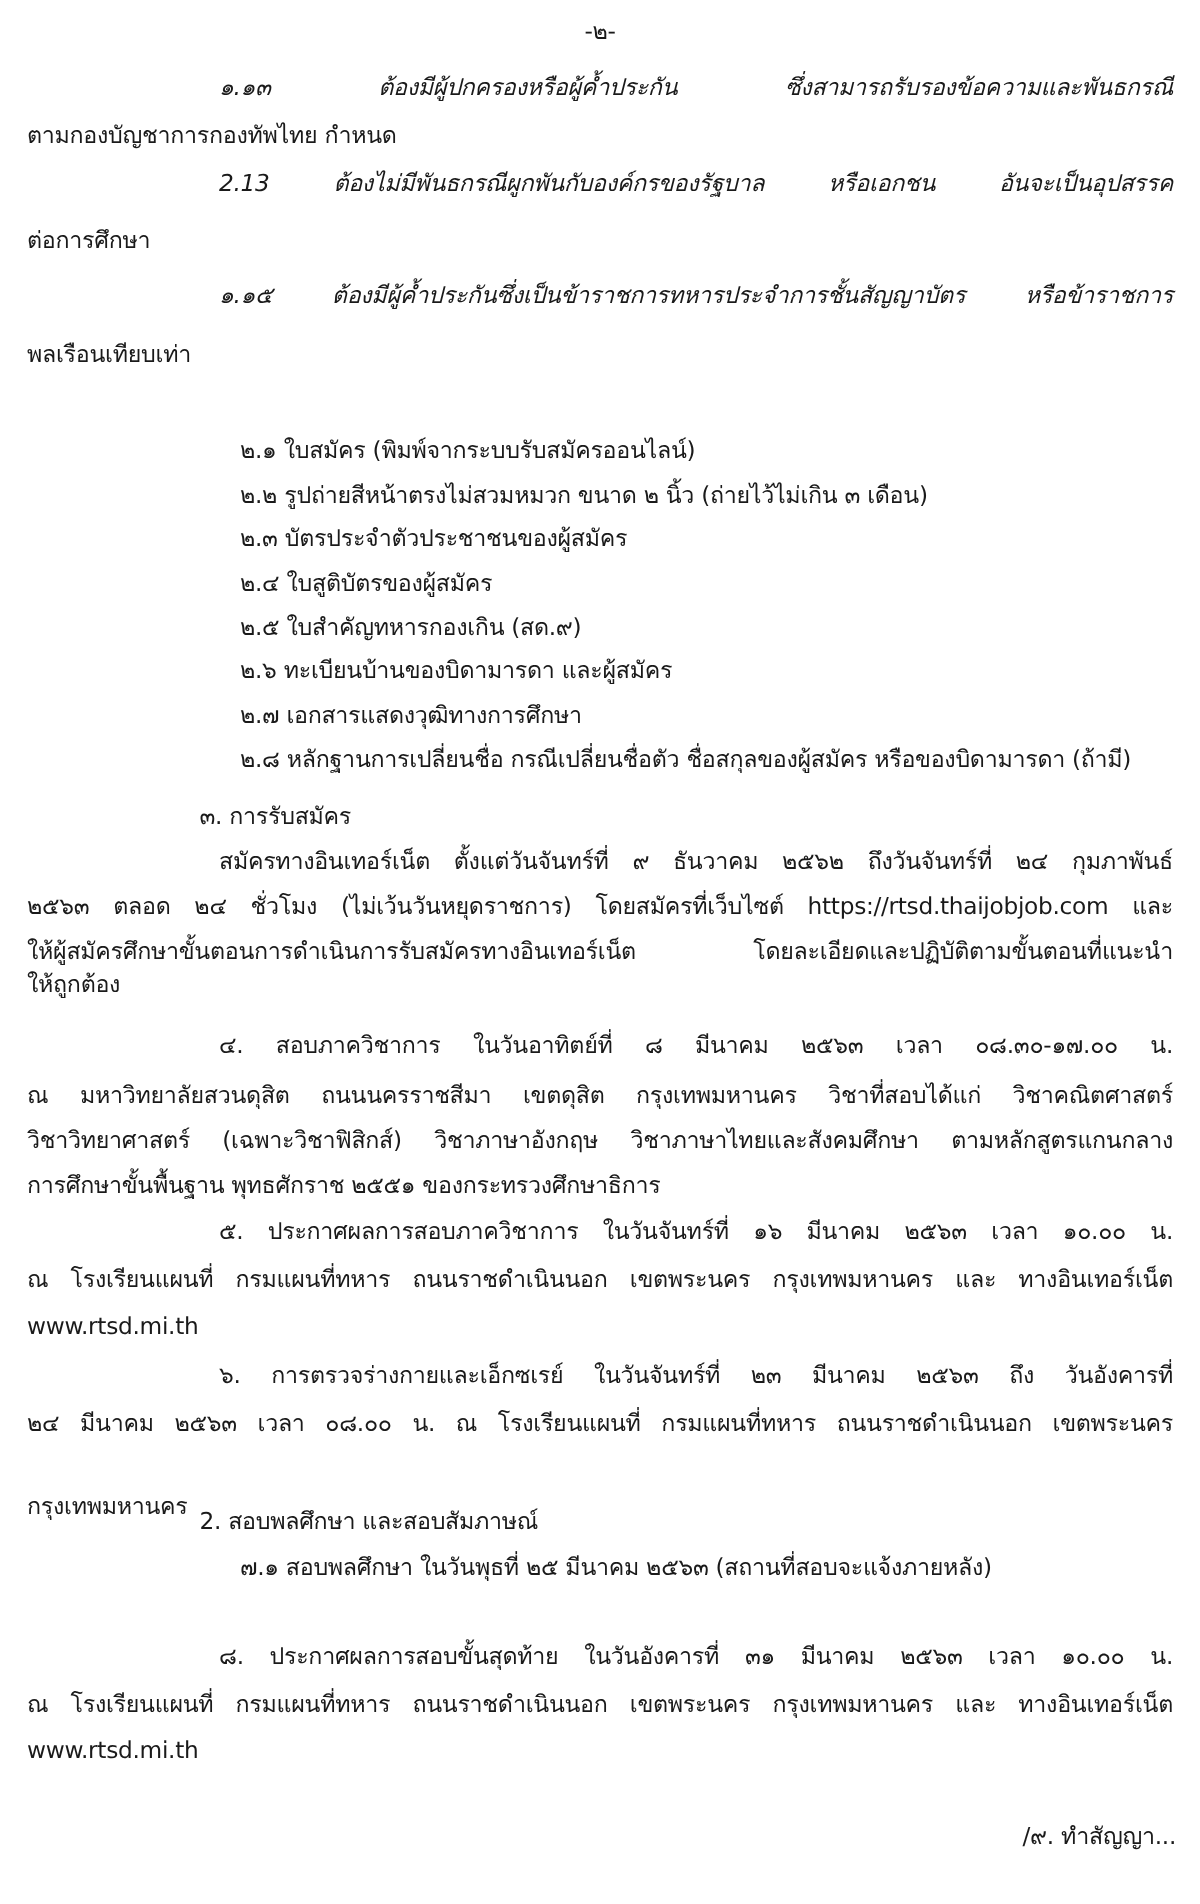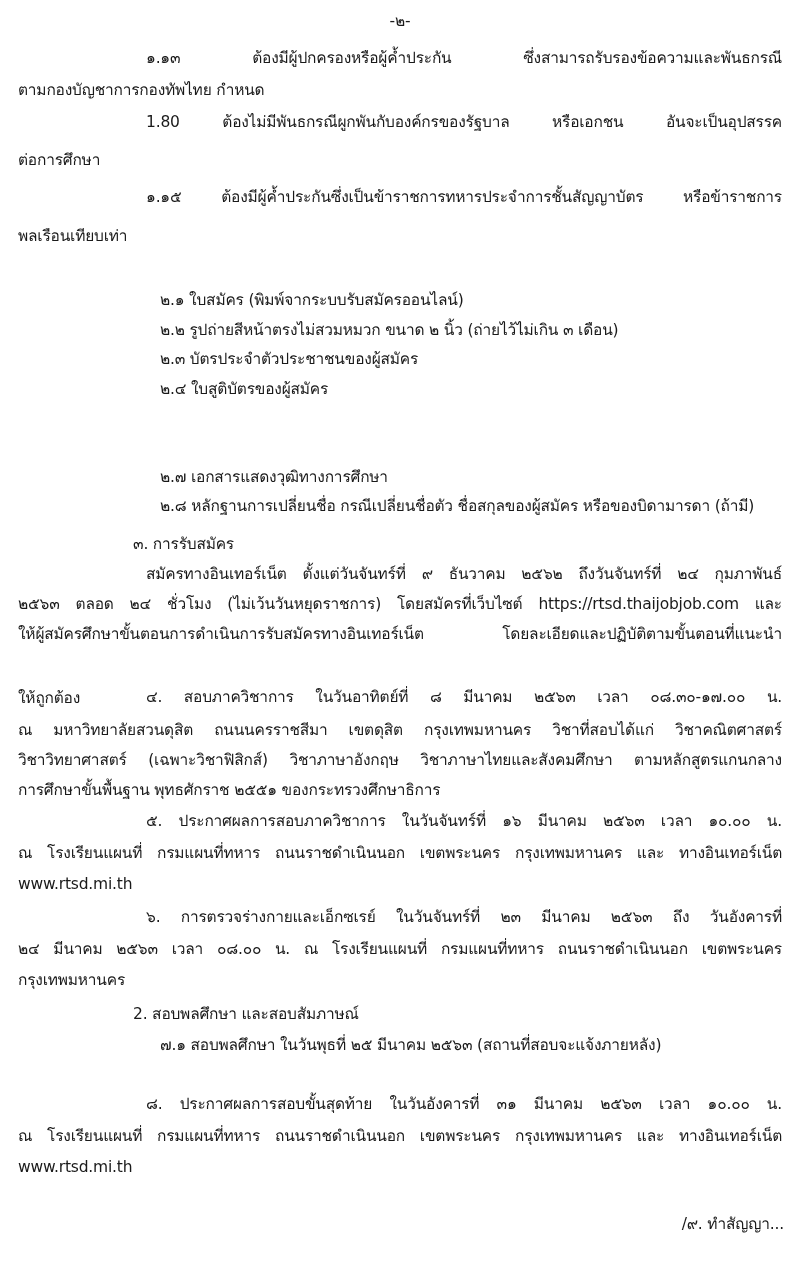--- a/index.html
+++ b/index.html
@@ -8,68 +8,70 @@
     font-family: "DejaVu Sans", "Liberation Sans", sans-serif;
     color: #1a1a1a;
   }
   .page { position: absolute; left: 0; top: 0; width: 800px; height: 1269px; }
   .line {
     position: absolute; white-space: nowrap;
     font-size: 15.5px; line-height: 22px;
     letter-spacing: -0.2px;
   }
   .pagenum { left: 0; width: 800px; text-align: center; top: 10px; }
-  .ind1 { left: 146px; }   
+  .ind1 { left: 146px; font-style: italic; }   
   .ind2 { left: 133px; }   
   .ind3 { left: 160px; }   
   .ind4 { left: 146px; }   
   .flush { left: 18px; text-align: center; }
   .right { right: 16px; }
   .justify { width: 764px; text-align: justify; text-align-last: justify; }
   .justify-first { width: 636px; text-align: justify; text-align-last: justify; }
 </style>
 </head>
 <body>
 
 <div class="page">
 
   <div class="line pagenum" style="top:10px">-๒-</div>
 
   <div class="line ind1 justify-first" style="top:47px">๑.๑๓ ต้องมีผู้ปกครองหรือผู้ค้ำประกัน ซึ่งสามารถรับรองข้อความและพันธกรณี</div>
   <div class="line flush" style="top:79px">ตามกองบัญชาการกองทัพไทย กำหนด</div>
-  <div class="line ind1 justify-first" style="top:111px">1.80 ต้องไม่มีพันธกรณีผูกพันกับองค์กรของรัฐบาล หรือเอกชน อันจะเป็นอุปสรรค</div>
+  <div class="line ind1 justify-first" style="top:111px">2.13 ต้องไม่มีพันธกรณีผูกพันกับองค์กรของรัฐบาล หรือเอกชน อันจะเป็นอุปสรรค</div>
   <div class="line flush" style="top:149px">ต่อการศึกษา</div>
   <div class="line ind1 justify-first" style="top:186px">๑.๑๕ ต้องมีผู้ค้ำประกันซึ่งเป็นข้าราชการทหารประจำการชั้นสัญญาบัตร หรือข้าราชการ</div>
   <div class="line flush" style="top:225px">พลเรือนเทียบเท่า</div>
 
   <div class="line ind3" style="top:289px">๒.๑ ใบสมัคร (พิมพ์จากระบบรับสมัครออนไลน์)</div>
   <div class="line ind3" style="top:319px">๒.๒ รูปถ่ายสีหน้าตรงไม่สวมหมวก ขนาด ๒ นิ้ว (ถ่ายไว้ไม่เกิน ๓ เดือน)</div>
   <div class="line ind3" style="top:348px">๒.๓ บัตรประจำตัวประชาชนของผู้สมัคร</div>
   <div class="line ind3" style="top:378px">๒.๔ ใบสูติบัตรของผู้สมัคร</div>
+  <div class="line ind3" style="top:407px">๒.๕ ใบสำคัญทหารกองเกิน (สด.๙)</div>
+  <div class="line ind3" style="top:436px">๒.๖ ทะเบียนบ้านของบิดามารดา และผู้สมัคร</div>
   <div class="line ind3" style="top:466px">๒.๗ เอกสารแสดงวุฒิทางการศึกษา</div>
   <div class="line ind3" style="top:495px">๒.๘ หลักฐานการเปลี่ยนชื่อ กรณีเปลี่ยนชื่อตัว ชื่อสกุลของผู้สมัคร หรือของบิดามารดา (ถ้ามี)</div>
 
   <div class="line ind2" style="top:533px">๓. การรับสมัคร</div>
   <div class="line ind4 justify-first" style="top:563px">สมัครทางอินเทอร์เน็ต ตั้งแต่วันจันทร์ที่ ๙ ธันวาคม ๒๕๖๒ ถึงวันจันทร์ที่ ๒๔ กุมภาพันธ์</div>
   <div class="line flush justify" style="top:593px">๒๕๖๓ ตลอด ๒๔ ชั่วโมง (ไม่เว้นวันหยุดราชการ) โดยสมัครที่เว็บไซต์ https://rtsd.thaijobjob.com และ</div>
   <div class="line flush justify" style="top:623px">ให้ผู้สมัครศึกษาขั้นตอนการดำเนินการรับสมัครทางอินเทอร์เน็ต โดยละเอียดและปฏิบัติตามขั้นตอนที่แนะนำ</div>
-  <div class="line flush" style="top:687px">ให้ถูกต้อง</div>
+  <div class="line flush" style="top:645px">ให้ถูกต้อง</div>
 
   <div class="line ind4 justify-first" style="top:686px">๔. สอบภาควิชาการ ในวันอาทิตย์ที่ ๘ มีนาคม ๒๕๖๓ เวลา ๐๘.๓๐-๑๗.๐๐ น.</div>
   <div class="line flush justify" style="top:749px">วิชาวิทยาศาสตร์ (เฉพาะวิชาฟิสิกส์) วิชาภาษาอังกฤษ วิชาภาษาไทยและสังคมศึกษา ตามหลักสูตรแกนกลาง</div>
   <div class="line flush justify" style="top:719px">ณ มหาวิทยาลัยสวนดุสิต ถนนนครราชสีมา เขตดุสิต กรุงเทพมหานคร วิชาที่สอบได้แก่ วิชาคณิตศาสตร์</div>
   <div class="line flush" style="top:779px">การศึกษาขั้นพื้นฐาน พุทธศักราช ๒๕๕๑ ของกระทรวงศึกษาธิการ</div>
 
   <div class="line ind4 justify-first" style="top:810px">๕. ประกาศผลการสอบภาควิชาการ ในวันจันทร์ที่ ๑๖ มีนาคม ๒๕๖๓ เวลา ๑๐.๐๐ น.</div>
   <div class="line flush justify" style="top:842px">ณ โรงเรียนแผนที่ กรมแผนที่ทหาร ถนนราชดำเนินนอก เขตพระนคร กรุงเทพมหานคร และ ทางอินเทอร์เน็ต</div>
   <div class="line flush" style="top:873px">www.rtsd.mi.th</div>
 
   <div class="line ind4 justify-first" style="top:906px">๖. การตรวจร่างกายและเอ็กซเรย์ ในวันจันทร์ที่ ๒๓ มีนาคม ๒๕๖๓ ถึง วันอังคารที่</div>
   <div class="line flush justify" style="top:938px">๒๔ มีนาคม ๒๕๖๓ เวลา ๐๘.๐๐ น. ณ โรงเรียนแผนที่ กรมแผนที่ทหาร ถนนราชดำเนินนอก เขตพระนคร</div>
-  <div class="line flush" style="top:969px">กรุงเทพมหานคร</div>
+  <div class="line flush" style="top:993px">กรุงเทพมหานคร</div>
 
   <div class="line ind2" style="top:1003px">2. สอบพลศึกษา และสอบสัมภาษณ์</div>
   <div class="line ind3" style="top:1034px">๗.๑ สอบพลศึกษา ในวันพุธที่ ๒๕ มีนาคม ๒๕๖๓ (สถานที่สอบจะแจ้งภายหลัง)</div>
 
   <div class="line ind4 justify-first" style="top:1093px">๘. ประกาศผลการสอบขั้นสุดท้าย ในวันอังคารที่ ๓๑ มีนาคม ๒๕๖๓ เวลา ๑๐.๐๐ น.</div>
   <div class="line flush justify" style="top:1125px">ณ โรงเรียนแผนที่ กรมแผนที่ทหาร ถนนราชดำเนินนอก เขตพระนคร กรุงเทพมหานคร และ ทางอินเทอร์เน็ต</div>
   <div class="line flush" style="top:1156px">www.rtsd.mi.th</div>
 
   <div class="line right" style="top:1213px">/๙. ทำสัญญา...</div>
 

